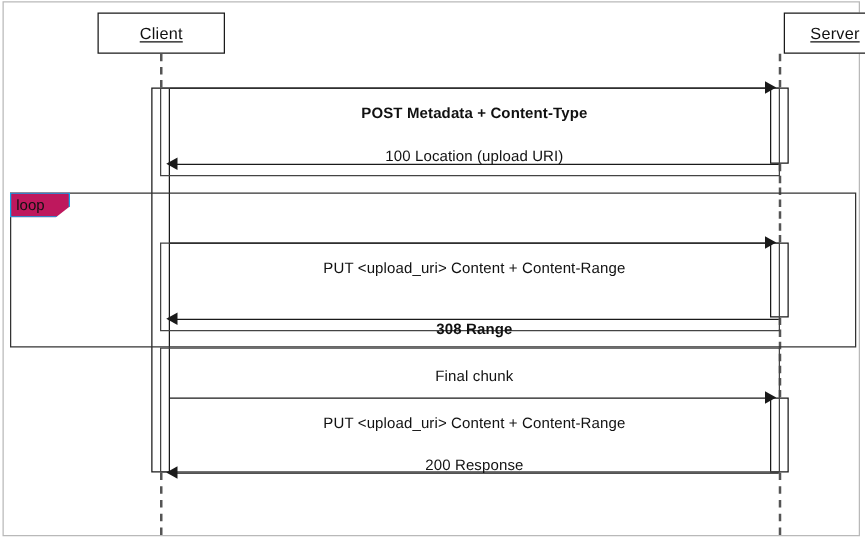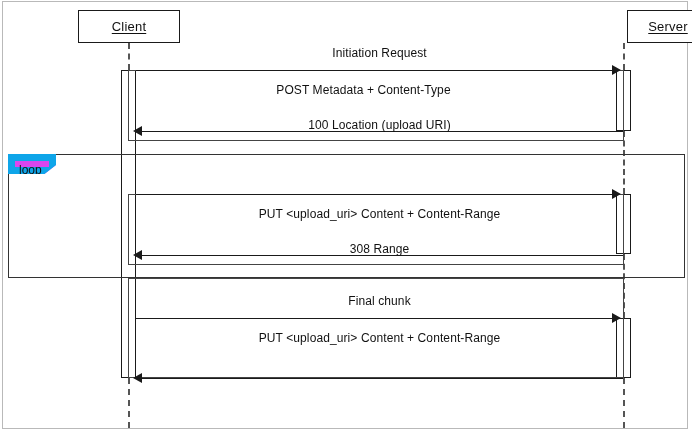--- a/index.html
+++ b/index.html
@@ -92,22 +92,22 @@
   
   .fragment {
     position: absolute;
     box-sizing: border-box;
     border: 1px solid #333333;
     background: transparent;
   }
   .fragment-tag {
     position: absolute;
     box-sizing: border-box;
-    background: #d946ef;
-    border: 7px solid #0ea5e9;
+    background: #be185d;
+    border: 1px solid #0ea5e9;
     font-size: 12px;
     color: #111111;
     padding: 0 8px 0 4px;
     line-height: 18px;
     height: 20px;
     clip-path: polygon(0 0, 100% 0, 100% 55%, 76% 100%, 0 100%);
   }
   
   .band {
     position: absolute;
@@ -138,50 +138,50 @@
   <div class="lifeline" style="left:623px; top:131px; height:63px;"></div>
   <div class="lifeline" style="left:623px; top:254px; height:64px;"></div>
   <div class="lifeline" style="left:623px; top:378px; height:50px;"></div>
 
   <div class="activation" style="left:121px; top:70px; width:15px; height:308px;"></div>
 
   <div class="activation" style="left:616px; top:70px; width:15px; height:61px;"></div>
   <div class="activation" style="left:616px; top:194px; width:15px; height:60px;"></div>
   <div class="activation" style="left:616px; top:318px; width:15px; height:60px;"></div>
 
-  <div class="msglabel" style="left:136px; top:46px; width:487px;">Initiation Request</div>
 
   <div class="band" style="left:128px; top:70px; width:496px; height:71px;"></div>
 
   <div class="msgline" style="left:136px; top:70px; width:483px;"></div>
   <div class="arrowhead right" style="left:612px; top:65px;"></div>
-  <div class="msglabel" style="left:120px; top:83px; width:487px;">POST Metadata + Content-Type</div>
+  <div class="msglabel" style="left:136px; top:83px; width:487px;font-weight:bold;">POST Metadata + Content-Type</div>
 
   <div class="msgline" style="left:140px; top:131px; width:483px;"></div>
   <div class="arrowhead left" style="left:133px; top:126px;"></div>
   <div class="msglabel" style="left:136px; top:118px; width:487px;">100 Location (upload URI)</div>
 
   <div class="fragment" style="left:8px; top:154px; width:677px; height:124px;"></div>
   <div class="fragment-tag" style="left:8px; top:154px; width:48px;">loop</div>
 
 
   <div class="band" style="left:128px; top:194px; width:496px; height:71px;"></div>
 
   <div class="msgline" style="left:136px; top:194px; width:483px;"></div>
   <div class="arrowhead right" style="left:612px; top:189px;"></div>
   <div class="msglabel" style="left:136px; top:207px; width:487px;">PUT &lt;upload_uri&gt; Content + Content-Range</div>
 
   <div class="msgline" style="left:140px; top:255px; width:483px;"></div>
   <div class="arrowhead left" style="left:133px; top:250px;"></div>
-  <div class="msglabel" style="left:136px; top:242px; width:487px;">308 Range</div>
+  <div class="msglabel" style="left:136px; top:256px; width:487px;font-weight:bold;">308 Range</div>
 
   <div class="msglabel" style="left:136px; top:294px; width:487px;">Final chunk</div>
 
   <div class="band" style="left:128px; top:278px; width:496px; height:100px;"></div>
 
   <div class="msgline" style="left:136px; top:318px; width:483px;"></div>
   <div class="arrowhead right" style="left:612px; top:313px;"></div>
   <div class="msglabel" style="left:136px; top:331px; width:487px;">PUT &lt;upload_uri&gt; Content + Content-Range</div>
 
   <div class="msgline" style="left:140px; top:378px; width:483px;"></div>
   <div class="arrowhead left" style="left:133px; top:373px;"></div>
+  <div class="msglabel" style="left:136px; top:365px; width:487px;">200 Response</div>
 
 </div>
 
 </body></html>

